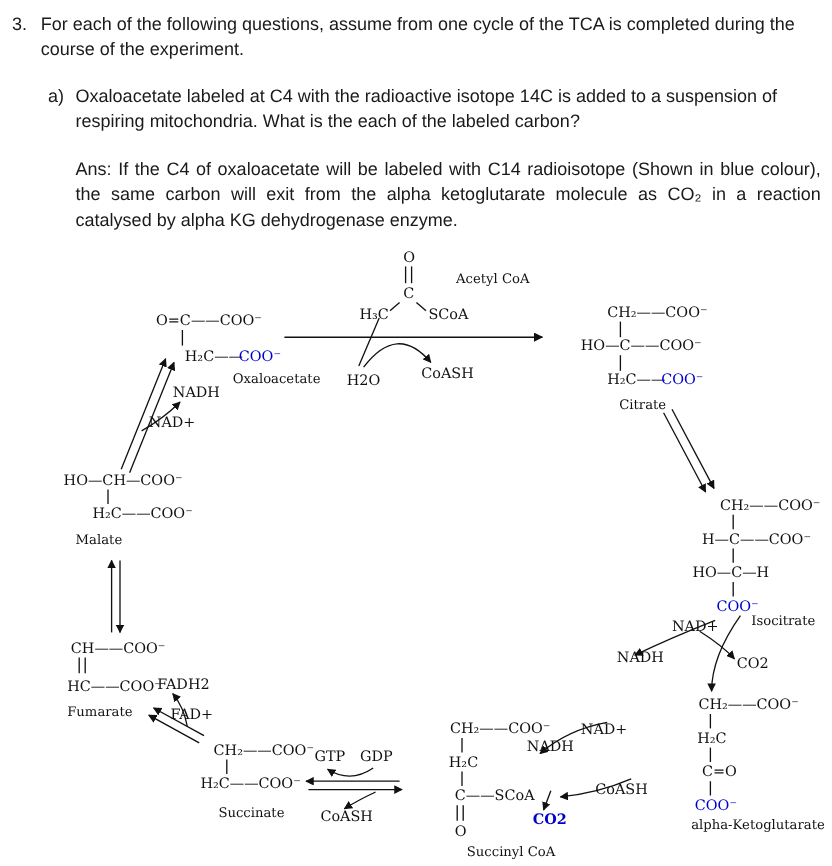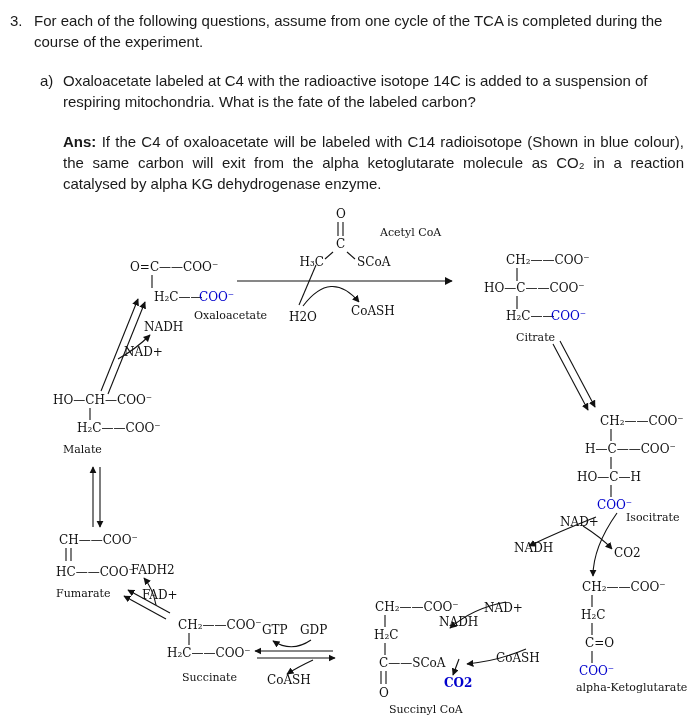--- a/index.html
+++ b/index.html
@@ -5,41 +5,41 @@
   * { margin:0; padding:0; box-sizing:border-box; }
   html,body { background:#ffffff; }
   body { font-family:"Liberation Sans","DejaVu Sans",sans-serif; color:#1a1a1a; }
   .page { position:relative; width:693px; height:722px; background:#fff; overflow:hidden; }
   .header { position:absolute; left:10px; top:10px; width:676px; font-size:15px; line-height:1.4; }
   .qrow { display:flex; gap:7px; }
   .qnum { flex:0 0 17px; }
   .parta { margin-top:18px; margin-left:30px; }
   .parta .qnum { flex:0 0 16px; }
   .ans { margin-top:19px; margin-left:53px; width:621px; text-align:justify; }
-  .ans b { font-weight:bold; }
+  .ans b { font-weight:normal; }
   svg.diagram { position:absolute; left:0; top:0; }
   svg text { font-family:"DejaVu Serif","Liberation Serif",serif; }
   .f   { font-size:12px; fill:#111111; }
   .lbl { font-size:11px; fill:#111111; }
   .blue{ fill:#0000cc; }
   .bold{ font-weight:bold; }
 </style>
 </head>
 <body>
 
 <div class="page">
 
   <div class="header">
     <div class="qrow">
       <span class="qnum">3.</span>
       <span class="qtext">For each of the following questions, assume from one cycle of the TCA is completed during the course of the experiment.</span>
     </div>
     <div class="qrow parta">
       <span class="qnum">a)</span>
-      <span class="qtext">Oxaloacetate labeled at C4 with the radioactive isotope 14C is added to a suspension of respiring mitochondria. What is the fate of the labeled carbon?</span>
+      <span class="qtext">Oxaloacetate labeled at C4 with the radioactive isotope 14C is added to a suspension of respiring mitochondria. What is the each of the labeled carbon?</span>
     </div>
     <p class="ans">
       <b>Ans:</b>
       <span>If the C4 of oxaloacetate will be labeled with C14 radioisotope (Shown in blue colour), the same carbon will exit from the alpha ketoglutarate molecule as CO₂ in a reaction catalysed by alpha KG dehydrogenase enzyme.</span>
     </p>
   </div>
 
   <svg class="diagram" width="693" height="722" viewBox="0 0 693 722">
     <defs>
       <marker id="ah" viewBox="0 0 10 10" refX="9" refY="5" markerWidth="6.5" markerHeight="6.5" orient="auto">

